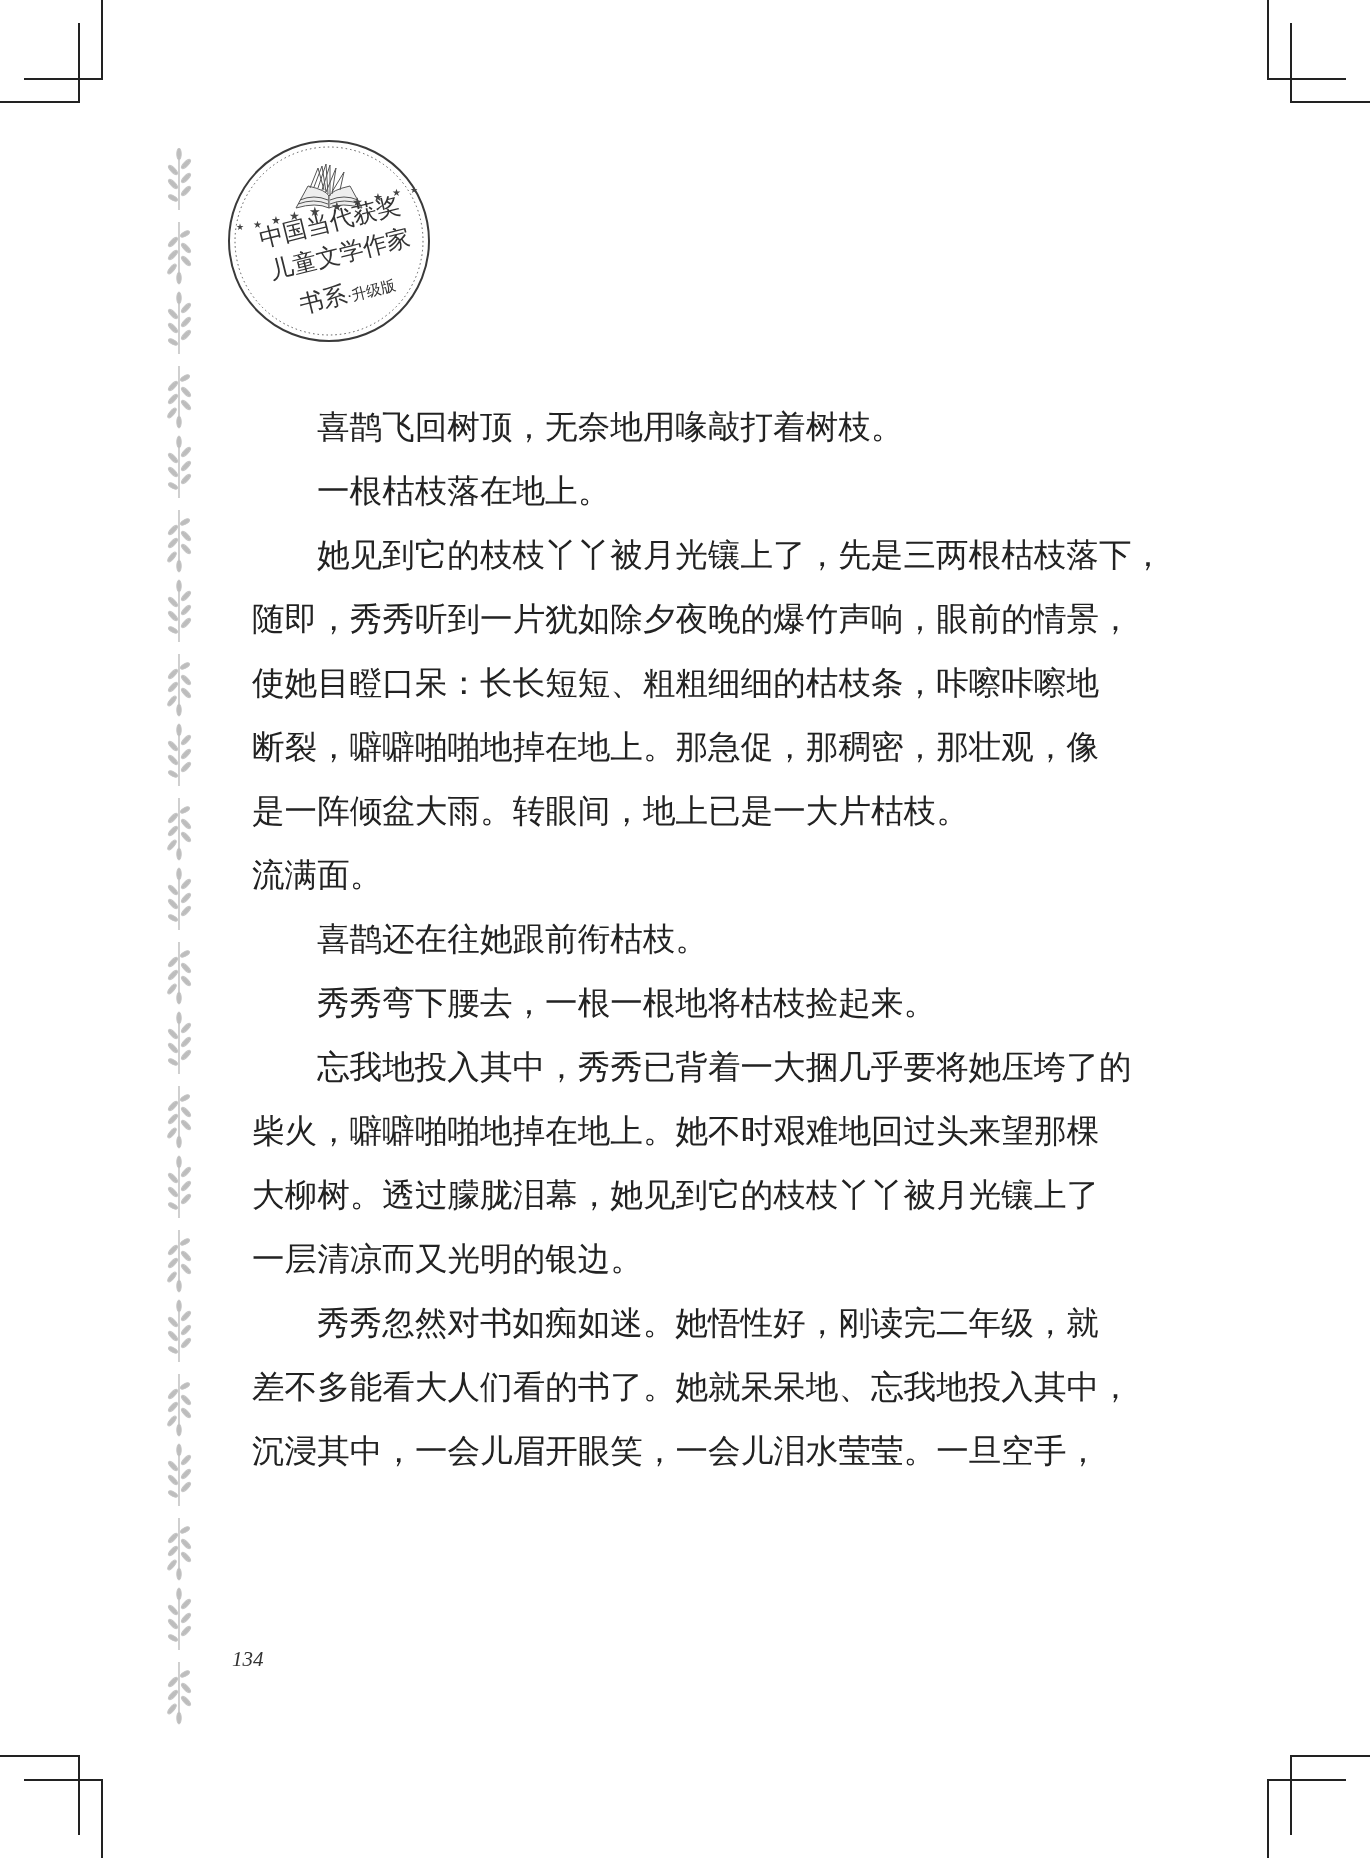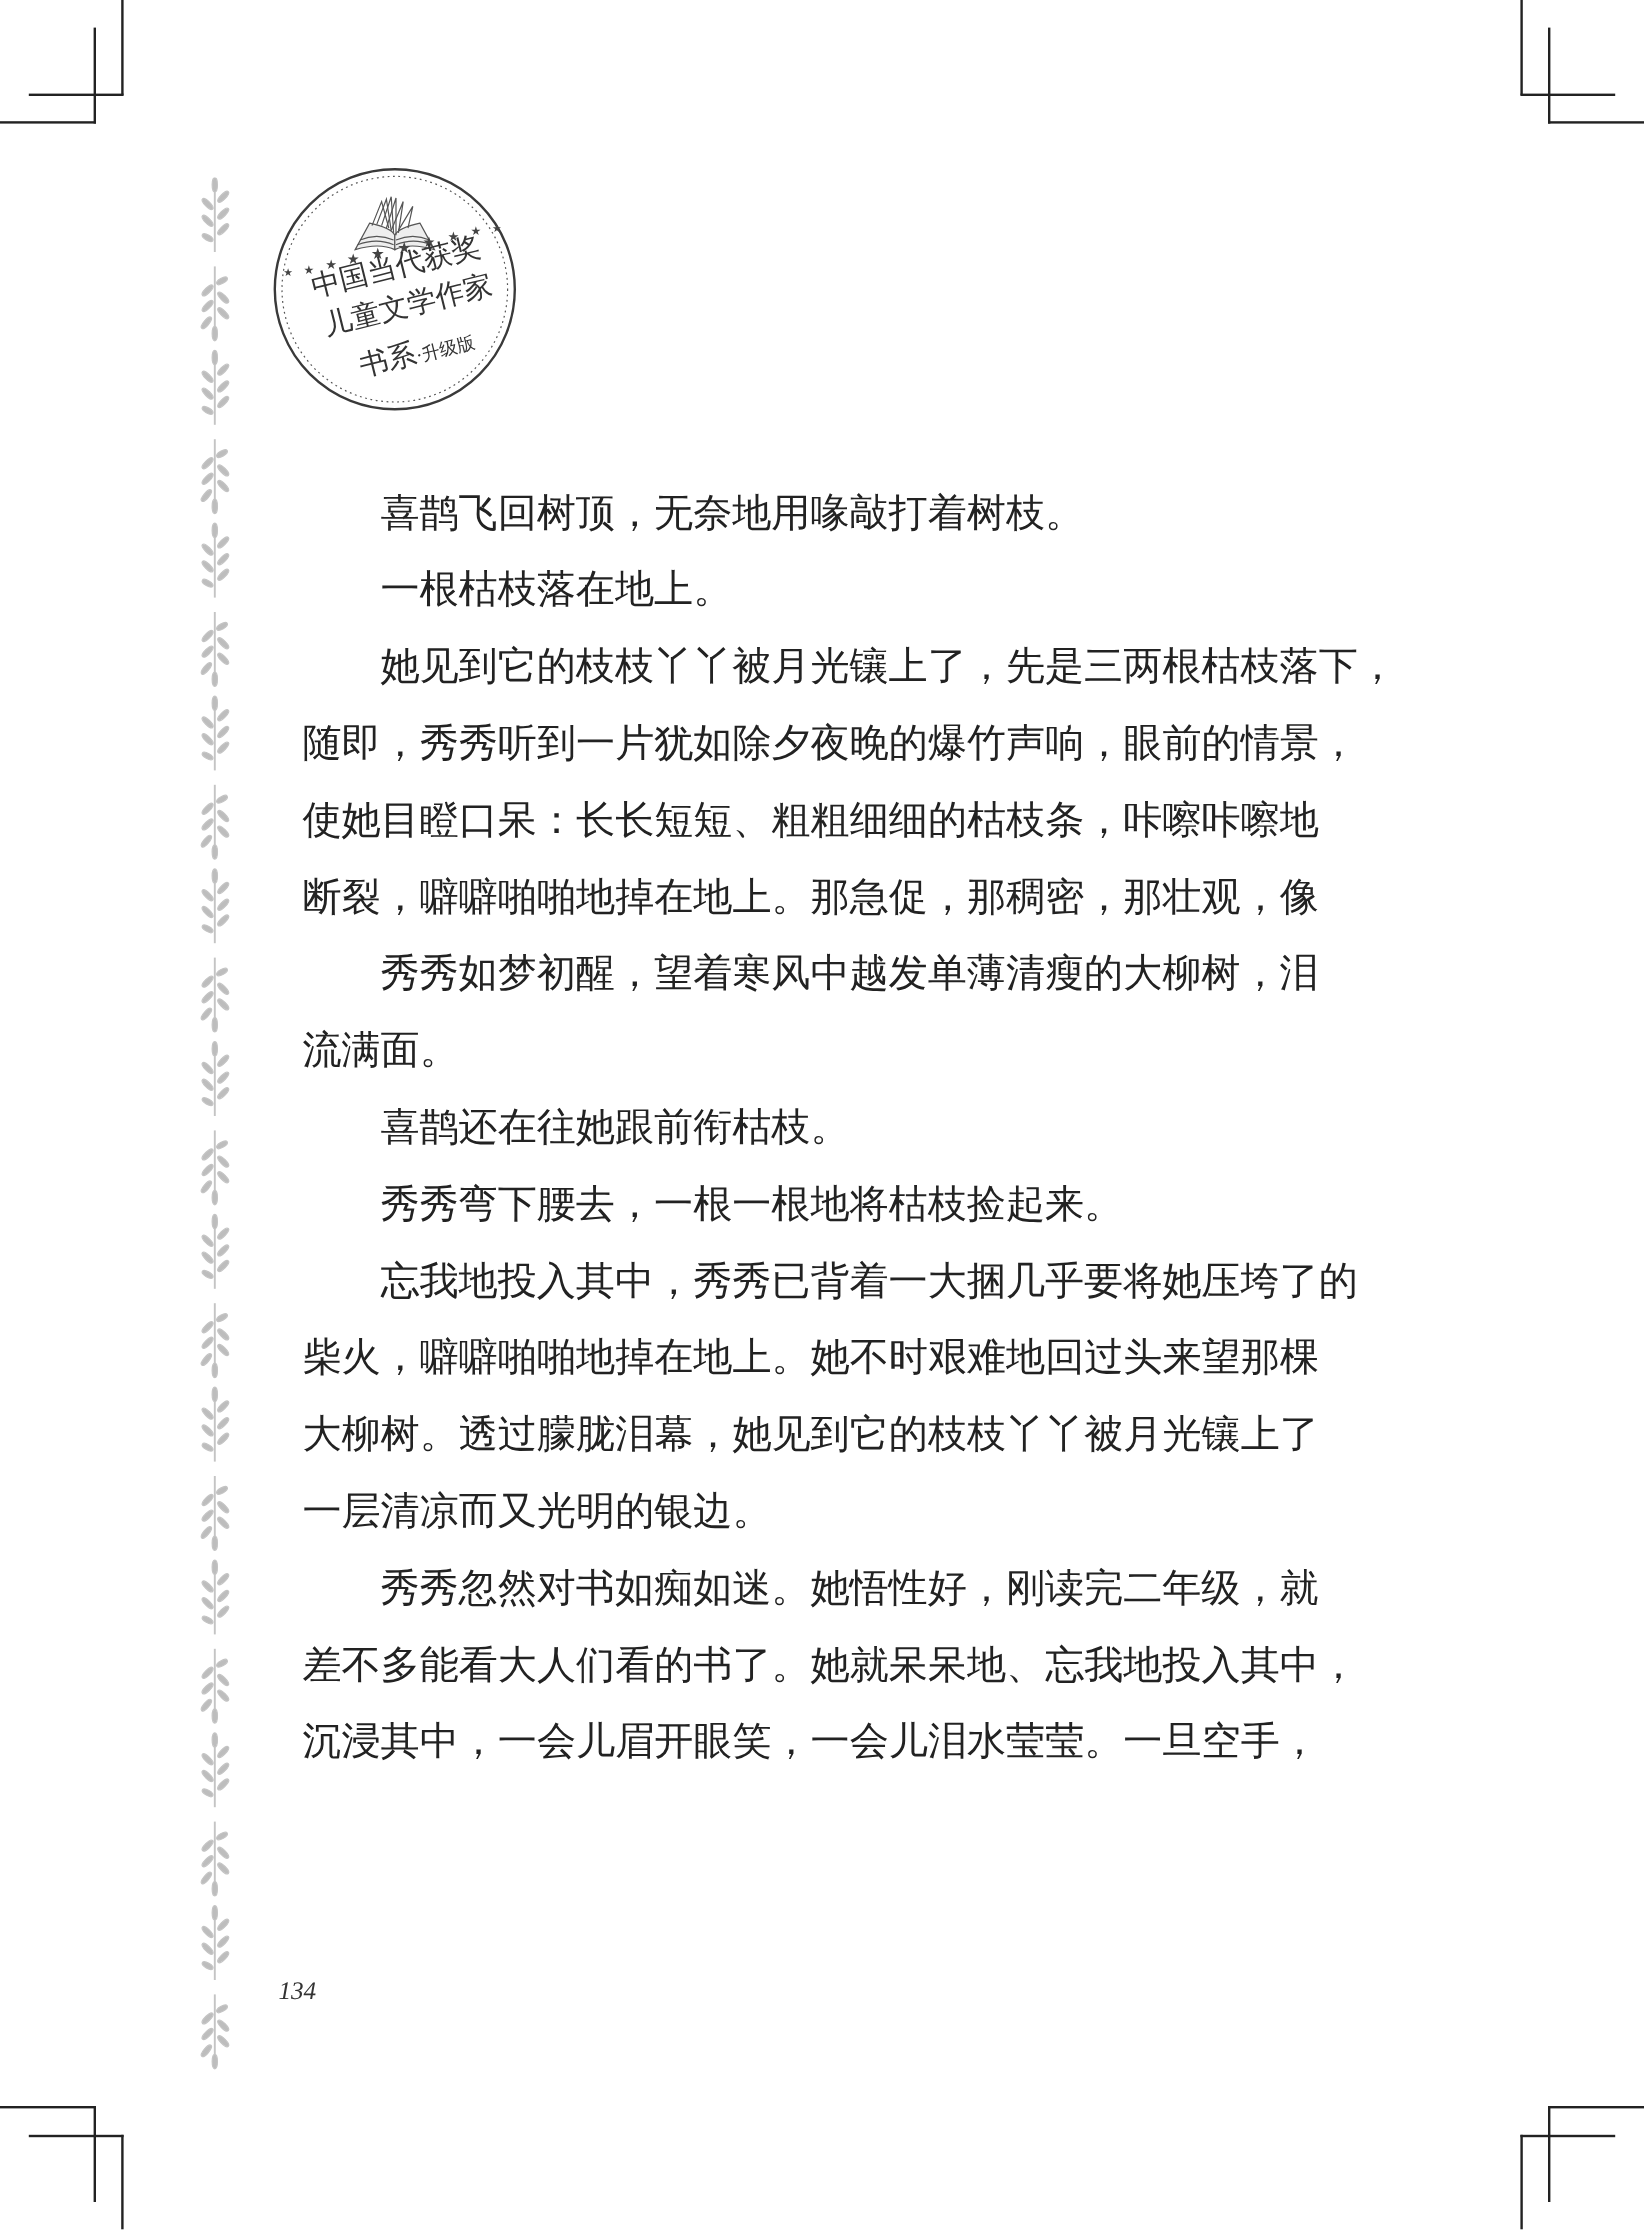--- a/index.html
+++ b/index.html
@@ -174,21 +174,21 @@
   </div>
 </div>
 
 <div class="text-block" id="text-block">
     <div class="line indent">喜鹊飞回树顶，无奈地用喙敲打着树枝。</div>
     <div class="line indent">一根枯枝落在地上。</div>
     <div class="line indent">她见到它的枝枝丫丫被月光镶上了，先是三两根枯枝落下，</div>
     <div class="line">随即，秀秀听到一片犹如除夕夜晚的爆竹声响，眼前的情景，</div>
     <div class="line">使她目瞪口呆：长长短短、粗粗细细的枯枝条，咔嚓咔嚓地</div>
     <div class="line">断裂，噼噼啪啪地掉在地上。那急促，那稠密，那壮观，像</div>
-    <div class="line indent">秀秀如梦初醒，望着寒风中越发单薄清瘦的大柳树，泪</div>
+    <div class="line">是一阵倾盆大雨。转眼间，地上已是一大片枯枝。</div>
     <div class="line">流满面。</div>
     <div class="line indent">喜鹊还在往她跟前衔枯枝。</div>
     <div class="line indent">秀秀弯下腰去，一根一根地将枯枝捡起来。</div>
     <div class="line indent">忘我地投入其中，秀秀已背着一大捆几乎要将她压垮了的</div>
     <div class="line">柴火，噼噼啪啪地掉在地上。她不时艰难地回过头来望那棵</div>
     <div class="line">大柳树。透过朦胧泪幕，她见到它的枝枝丫丫被月光镶上了</div>
     <div class="line">一层清凉而又光明的银边。</div>
     <div class="line indent">秀秀忽然对书如痴如迷。她悟性好，刚读完二年级，就</div>
     <div class="line">差不多能看大人们看的书了。她就呆呆地、忘我地投入其中，</div>
     <div class="line">沉浸其中，一会儿眉开眼笑，一会儿泪水莹莹。一旦空手，</div>

